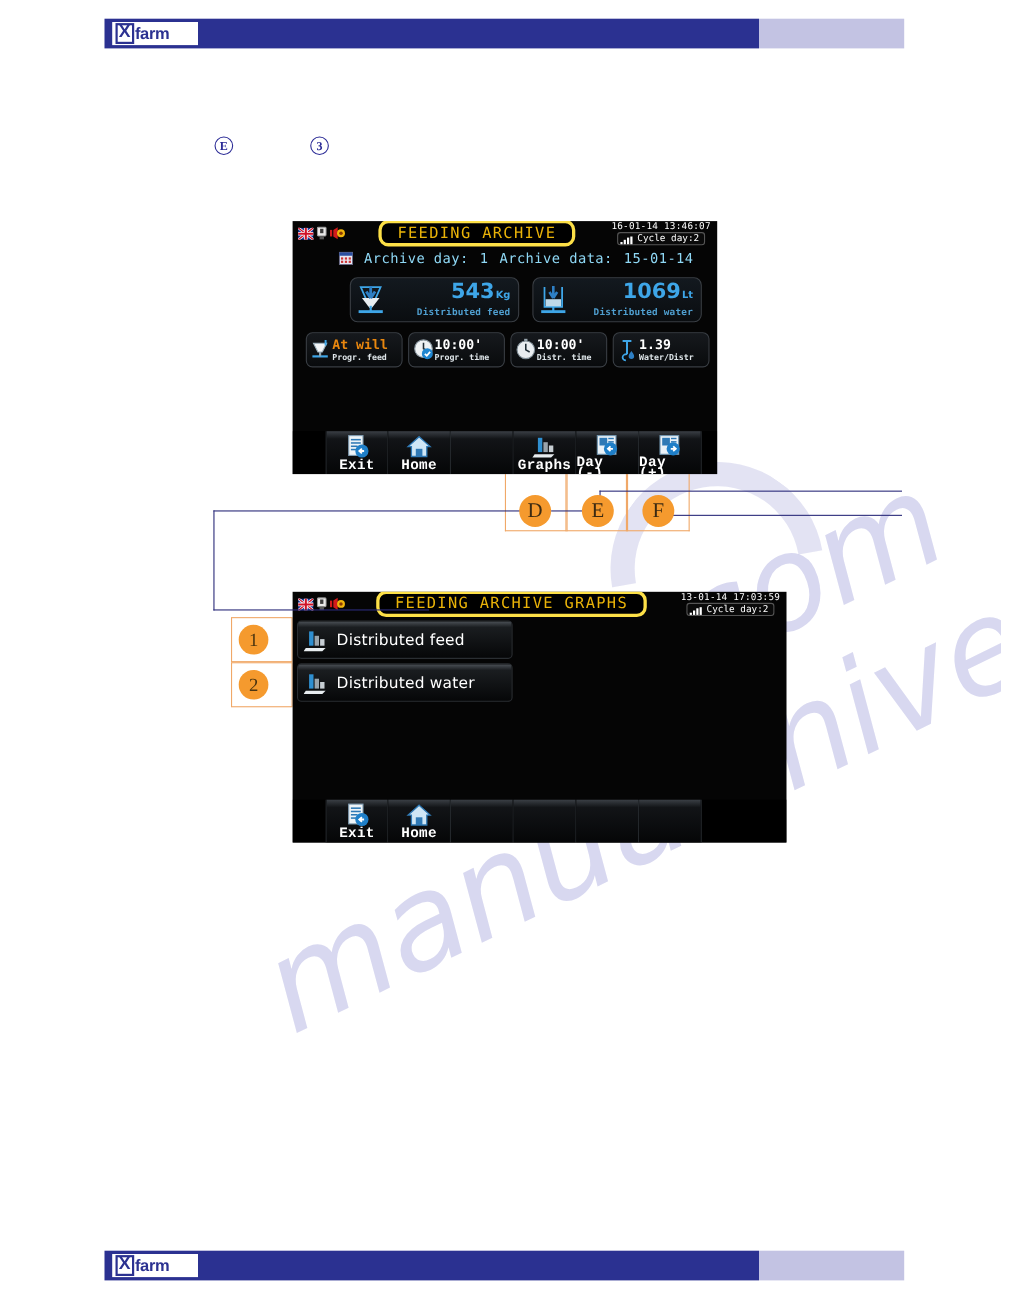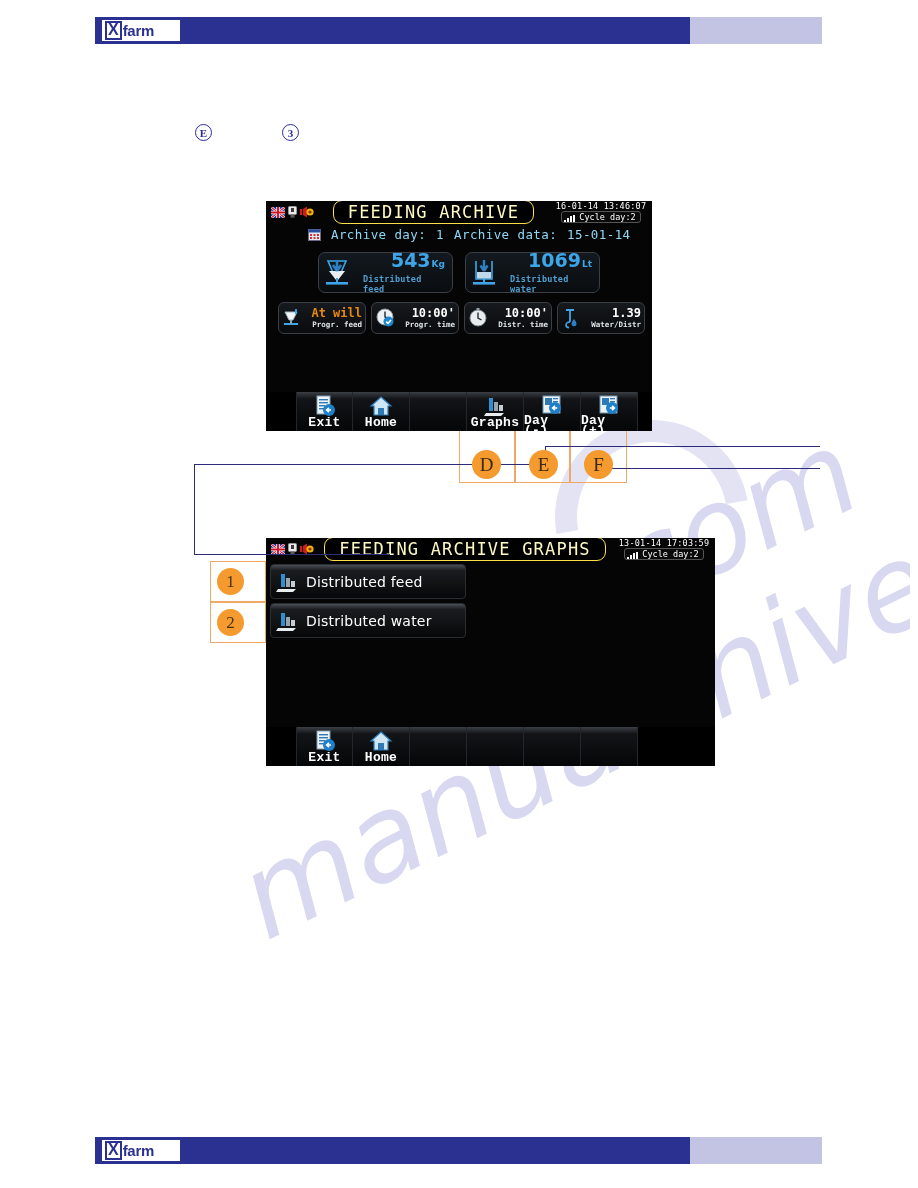--- a/index.html
+++ b/index.html
@@ -127,24 +127,24 @@
   .statusbar {
     position: relative;
     height: 22px;
     display: flex; align-items: center;
     padding: 0 3px;
   }
   .sb-icons { display: flex; gap: 3px; align-items: center; padding-left: 2px; }
   .ico { display: block; }
   .sb-title-wrap { flex: 1; display: flex; justify-content: center; }
   .sb-title {
-    border: 1px solid #fde047;
+    border: 3px solid #fde047;
     border-radius: 9px;
-    color: #fef9c3;
-    font-size: 17px;
+    color: #eab308;
+    font-size: 14px;
     letter-spacing: 1.2px;
     padding: 1px 14px;
     background: #000;
     white-space: nowrap;
     font-family: "DejaVu Sans Mono", monospace;
   }
   .sb-right {
     width: 96px;
     display: flex; flex-direction: column;
     align-items: center;
@@ -179,21 +179,21 @@
     font-family: "DejaVu Sans Mono", monospace;
   }
   .cal-icon { width: 13px; height: 13px; }
 
   
   .bigrow {
     display: flex; gap: 12px;
     padding: 8px 0 0 52px;
   }
   .bigbox {
-    width: 135px; height: 41px;
+    width: 154px; height: 41px;
     border: 1px solid #3a3f45;
     border-radius: 7px;
     background: linear-gradient(180deg,#13191f 0%,#0a0d10 100%);
     display: flex; align-items: center;
     box-sizing: border-box;
     padding: 0 4px;
     position: relative;
     gap: 12px;
   }
   .bigbox .bicon { width: 28px; height: 32px; flex: none; }
@@ -228,21 +228,21 @@
   .smallbox {
     width: 88px; height: 32px;
     border: 1px solid #3a3f45;
     border-radius: 6px;
     background: linear-gradient(180deg,#16191d 0%,#090b0d 100%);
     display: flex; align-items: center;
     box-sizing: border-box;
     padding: 0 3px;
   }
   .smallbox .sicon { width: 20px; height: 22px; flex: none; }
-  .svals { flex: 1; display: flex; flex-direction: column; align-items: flex-end; }
+  .svals { flex: 1; display: flex; flex-direction: column; align-items: flex-start; }
   .sval {
     font-size: 12px; font-weight: bold; line-height: 13px;
     color: #ffffff;
     font-family: "DejaVu Sans Mono", monospace;
   }
   .sval.orange { color: #e8870f; }
   .slabel {
     font-size: 7.5px; font-weight: bold; line-height: 9px;
     color: #dfe6ea;
     font-family: "DejaVu Sans Mono", monospace;

